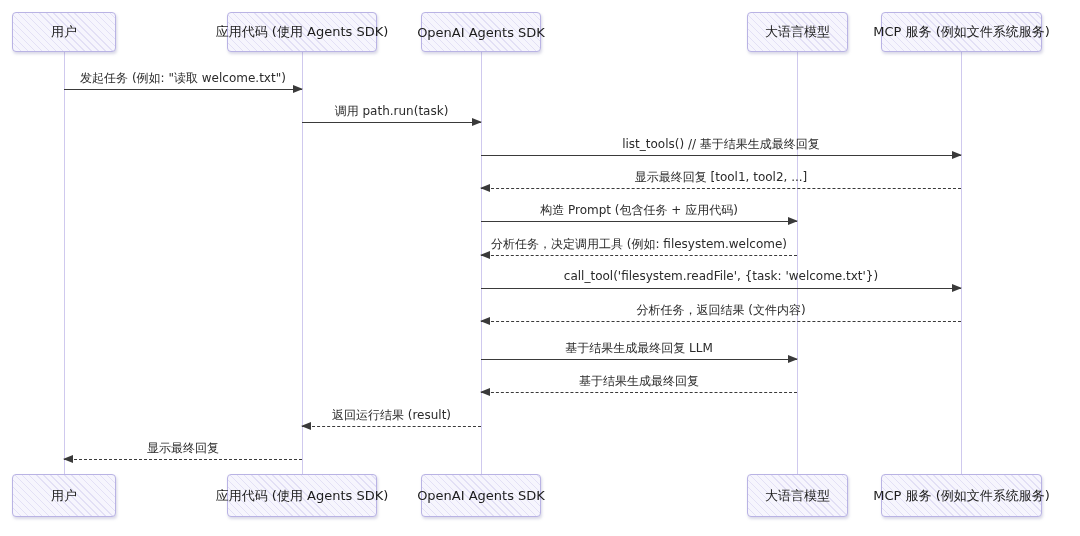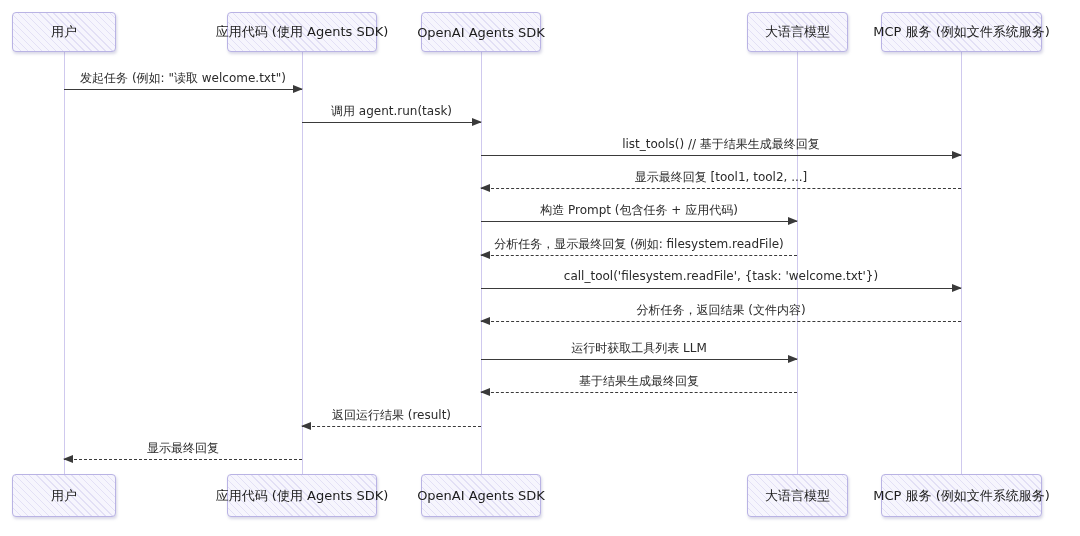--- a/index.html
+++ b/index.html
@@ -101,21 +101,21 @@
     <span>MCP 服务 (例如文件系统服务)</span>
   </div>
 
   <div class="msg" style="left:64px;top:89px;width:238px;">
     <div class="msg-label">发起任务 (例如: "读取 welcome.txt")</div>
     <div class="msg-line solid"></div>
     <div class="arrowhead to-right"></div>
   </div>
 
   <div class="msg" style="left:302px;top:122px;width:179px;">
-    <div class="msg-label">调用 agent.run(task)</div>
+    <div class="msg-label">调用 path.run(task)</div>
     <div class="msg-line solid"></div>
     <div class="arrowhead to-right"></div>
   </div>
 
   <div class="msg" style="left:481px;top:155px;width:480px;">
     <div class="msg-label">list_tools() // 基于结果生成最终回复</div>
     <div class="msg-line solid"></div>
     <div class="arrowhead to-right"></div>
   </div>
 
@@ -125,39 +125,39 @@
     <div class="arrowhead to-left"></div>
   </div>
 
   <div class="msg" style="left:481px;top:221px;width:316px;">
     <div class="msg-label">构造 Prompt (包含任务 + 应用代码)</div>
     <div class="msg-line solid"></div>
     <div class="arrowhead to-right"></div>
   </div>
 
   <div class="msg" style="left:481px;top:255px;width:316px;">
-    <div class="msg-label">分析任务，显示最终回复 (例如: filesystem.readFile)</div>
+    <div class="msg-label">分析任务，决定调用工具 (例如: filesystem.welcome)</div>
     <div class="msg-line dashed"></div>
     <div class="arrowhead to-left"></div>
   </div>
 
   <div class="msg" style="left:481px;top:288px;width:480px;">
     <div class="msg-label">call_tool('filesystem.readFile', {task: 'welcome.txt'})</div>
     <div class="msg-line solid"></div>
     <div class="arrowhead to-right"></div>
   </div>
 
   <div class="msg" style="left:481px;top:321px;width:480px;">
     <div class="msg-label">分析任务，返回结果 (文件内容)</div>
     <div class="msg-line dashed"></div>
     <div class="arrowhead to-left"></div>
   </div>
 
   <div class="msg" style="left:481px;top:359px;width:316px;">
-    <div class="msg-label">运行时获取工具列表 LLM</div>
+    <div class="msg-label">基于结果生成最终回复 LLM</div>
     <div class="msg-line solid"></div>
     <div class="arrowhead to-right"></div>
   </div>
 
   <div class="msg" style="left:481px;top:392px;width:316px;">
     <div class="msg-label">基于结果生成最终回复</div>
     <div class="msg-line dashed"></div>
     <div class="arrowhead to-left"></div>
   </div>
 

